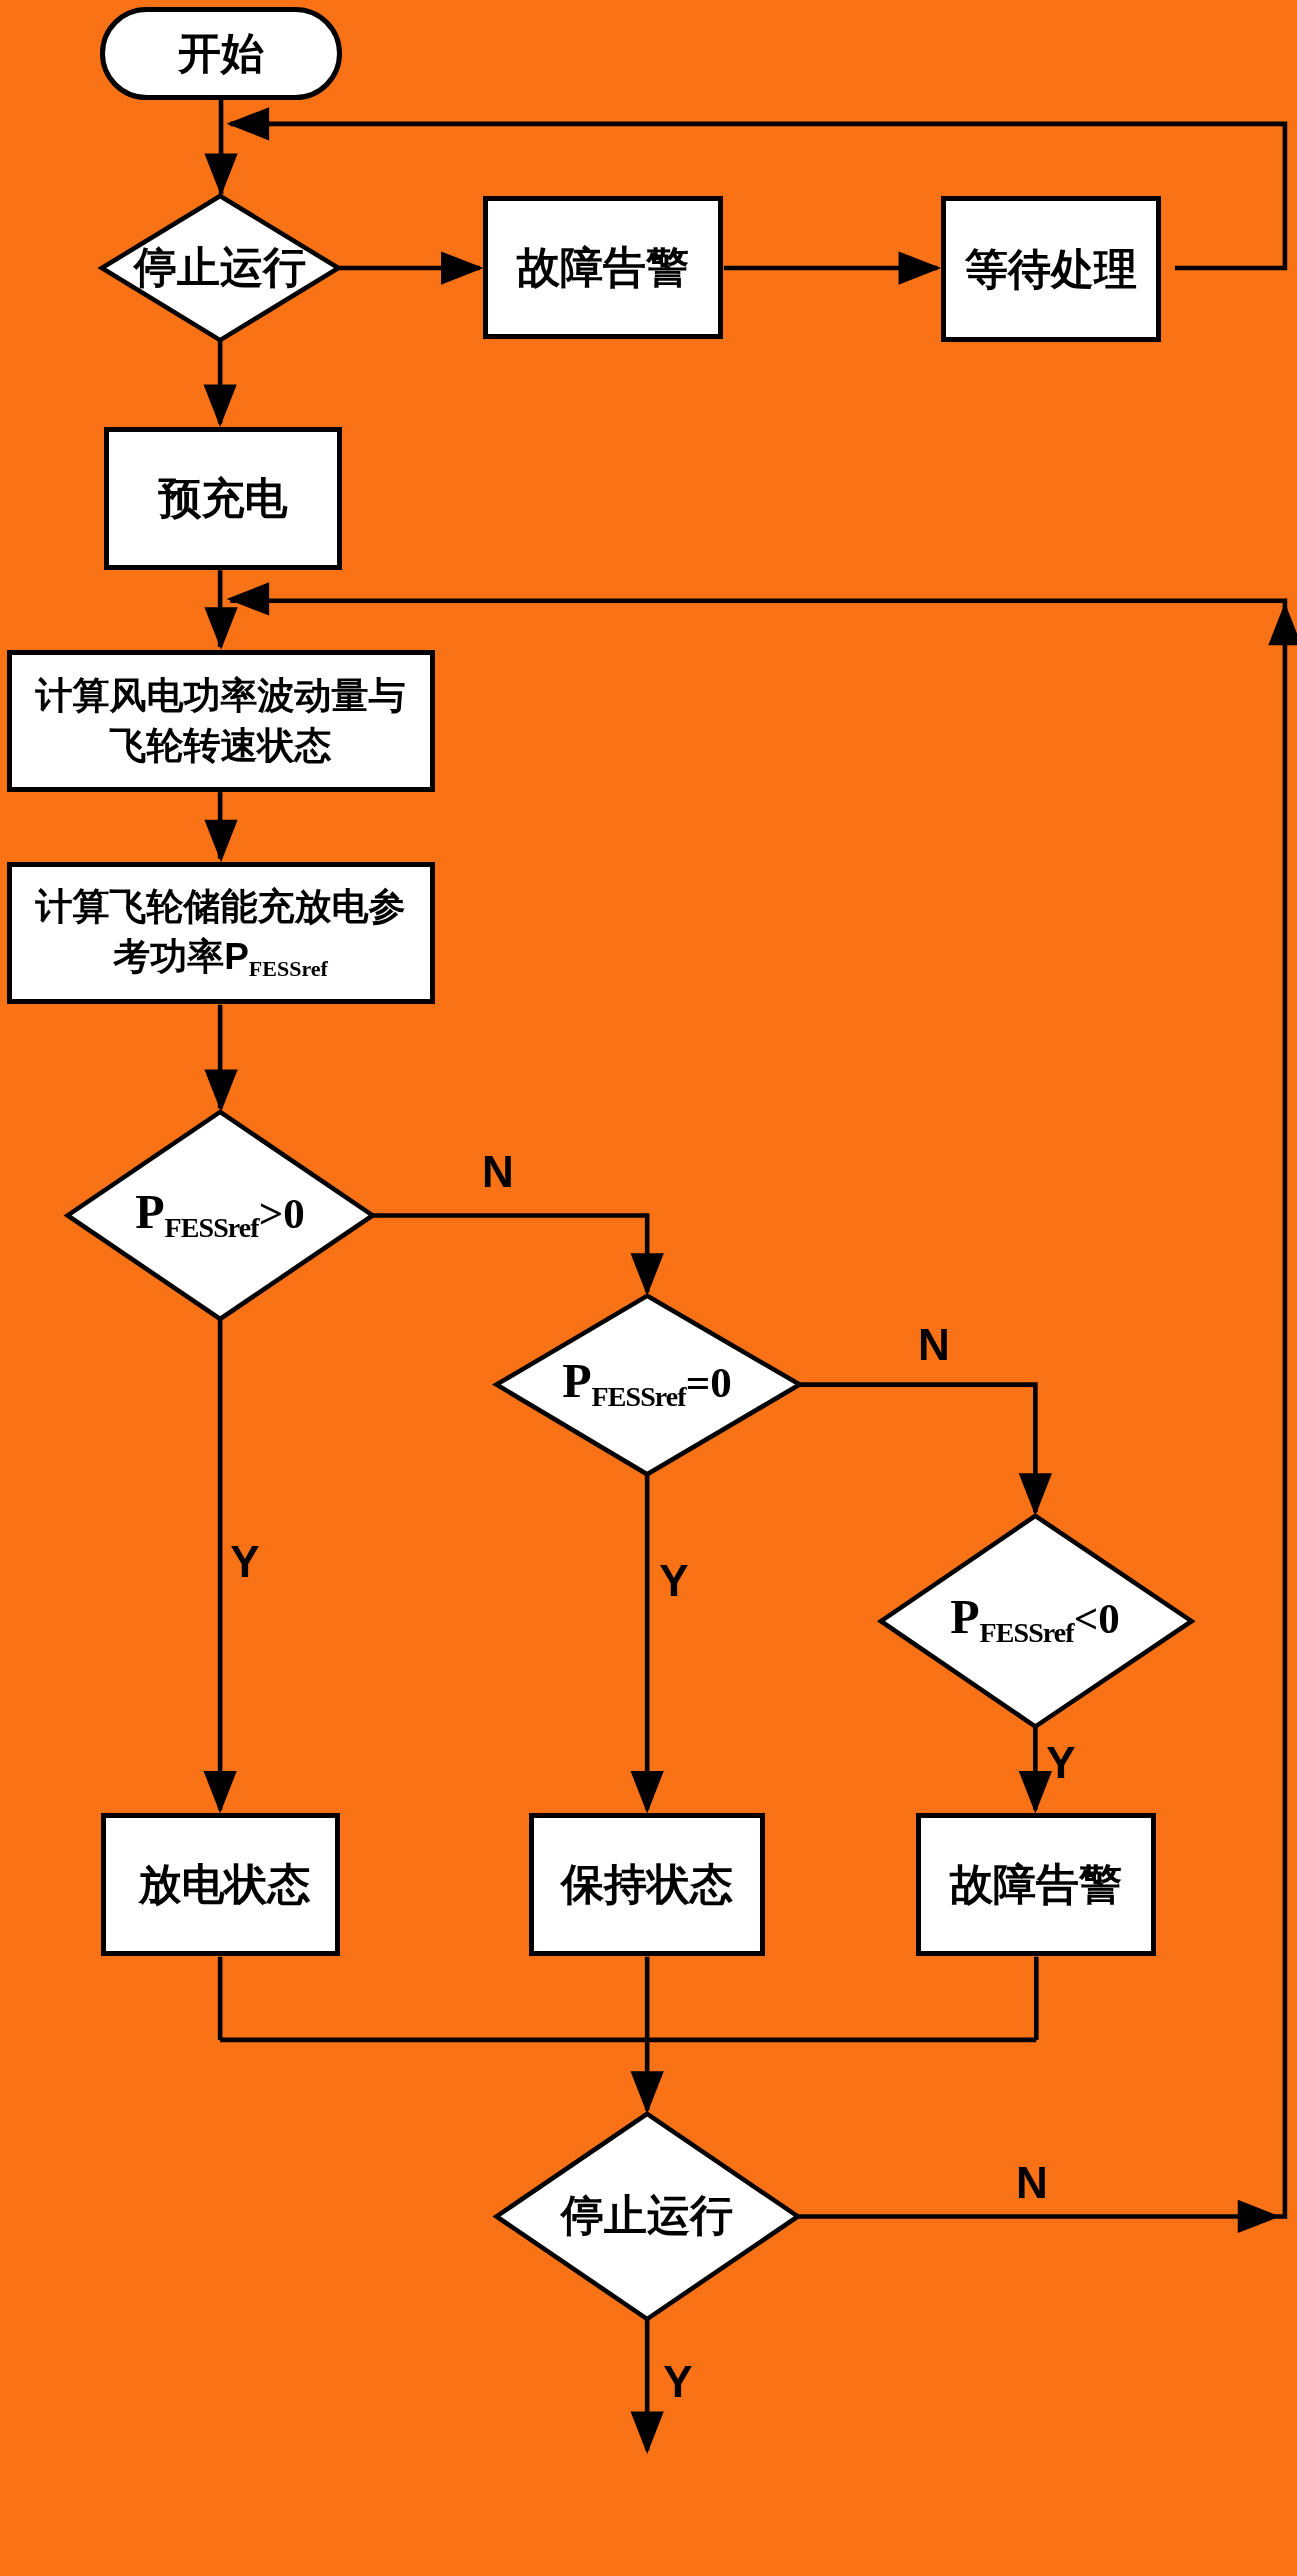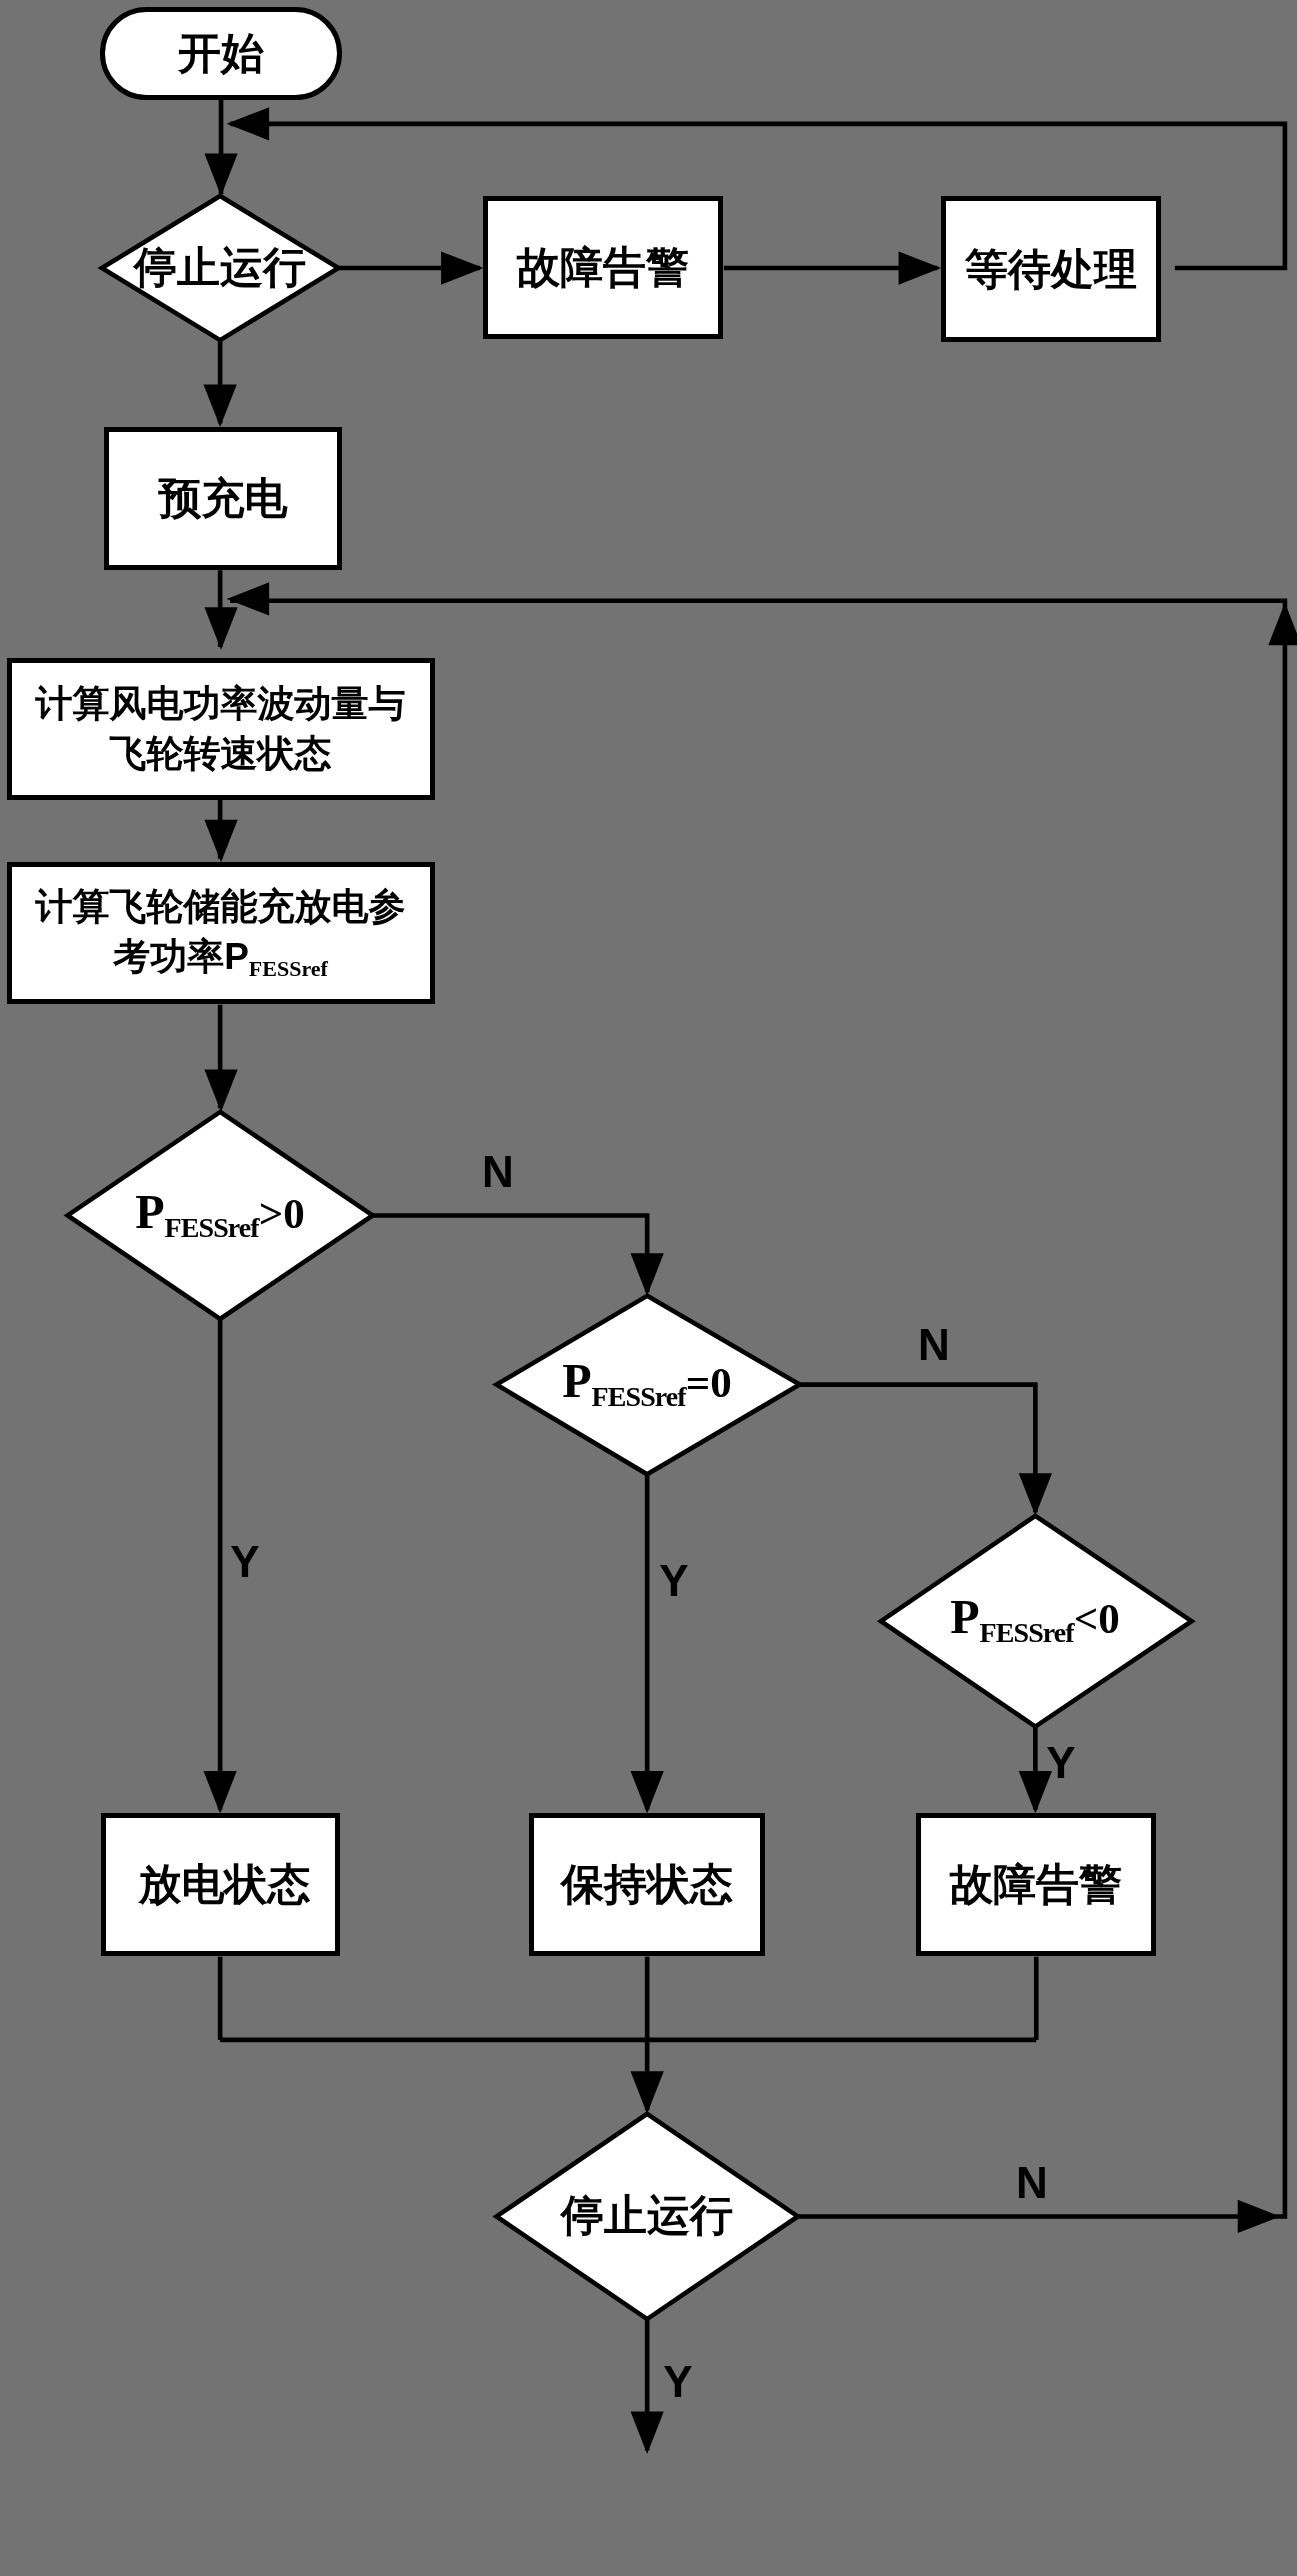--- a/index.html
+++ b/index.html
@@ -1,16 +1,16 @@
 <!DOCTYPE html>
 <html style="font-size:15px"><head>
 <meta charset="utf-8">
 <style>
   html,body{margin:0;padding:0;background:#ffffff;}
-  .canvas{position:relative;width:1298px;height:2576px;background:#737373;
+  .canvas{position:relative;width:1298px;height:2576px;background:#f97316;
           font-family:"Liberation Sans",sans-serif;color:#000;overflow:hidden;}
   .wires{position:absolute;left:0;top:0;width:1298px;height:2576px;}
   .node{position:absolute;display:flex;align-items:center;justify-content:center;
         background:#ffffff;border:5.5px solid #000;box-sizing:border-box;
         font-weight:bold;text-align:center;line-height:1.35;}
   .terminal{border-radius:48px;}
   .fs46{font-size:43px;}
   .fs40{font-size:37px;}
   .dlabel{position:absolute;transform:translate(-50%,-50%);font-weight:bold;
           white-space:nowrap;text-align:center;}
@@ -89,21 +89,21 @@
   </div>
 
   <div class="node fs46" style="left:941px;top:196px;width:220px;height:146px;">
     <span>等待处理</span>
   </div>
 
   <div class="node fs46" style="left:104px;top:427px;width:238px;height:143px;">
     <span>预充电</span>
   </div>
 
-  <div class="node fs40" style="left:6.5px;top:650px;width:428px;height:142px;margin-top:8px;">
+  <div class="node fs40" style="left:6.5px;top:650px;width:428px;height:142px;">
     <span>
       <span class="calcline">计算风电功率波动量与</span>
       <span class="calcline">飞轮转速状态</span>
     </span>
   </div>
 
   <div class="node fs40" style="left:6.5px;top:862px;width:428px;height:142px;">
     <span>
       <span class="calcline">计算飞轮储能充放电参</span>
       <span class="calcline"><span>考功率P</span><span class="subsm">FESSref</span></span>

